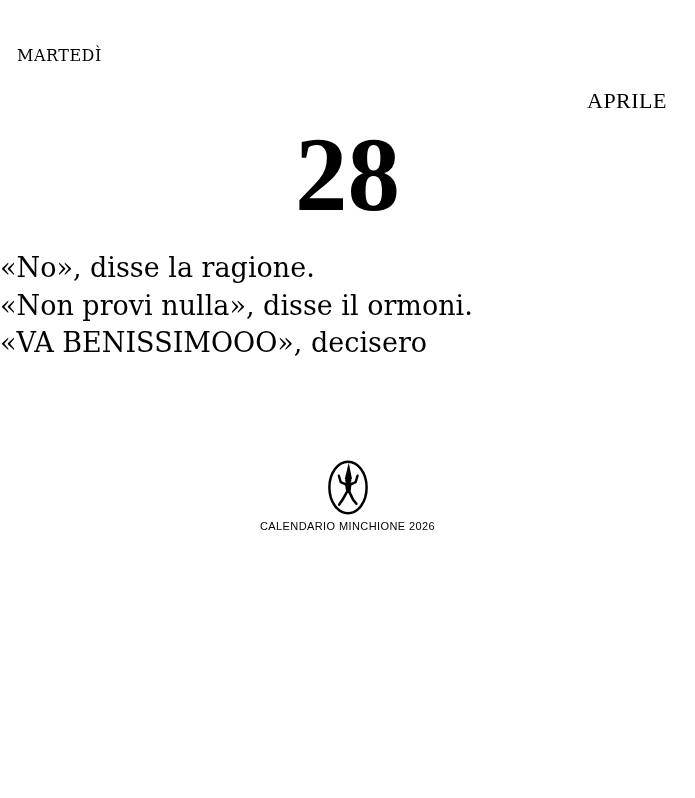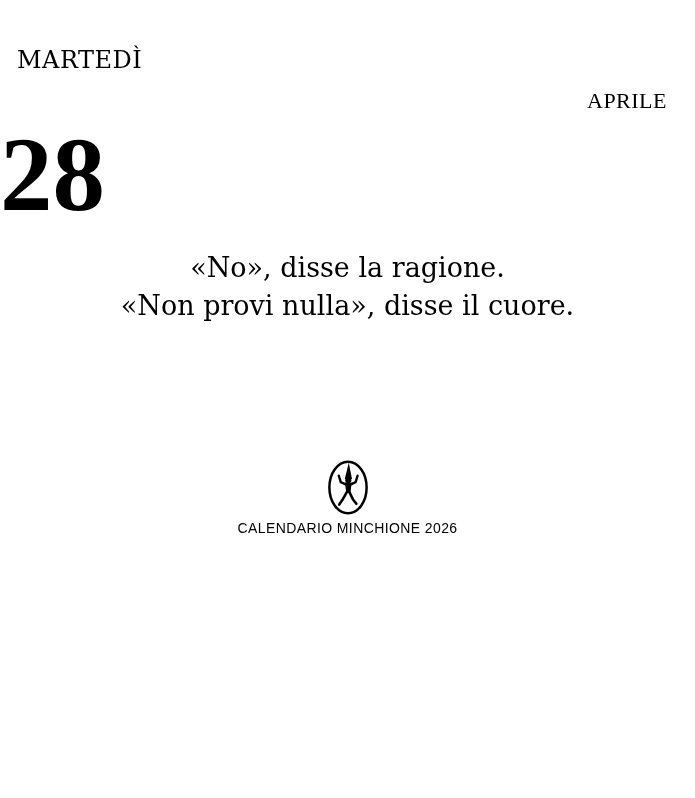--- a/index.html
+++ b/index.html
@@ -9,88 +9,88 @@
     height: 798px;
     background: #ffffff;
     color: #000000;
     overflow: hidden;
     font-family: "DejaVu Serif", serif;
   }
   .weekday {
     position: absolute;
     left: 17px;
     top: 46px;
-    font-size: 24px;
+    font-size: 16px;
     letter-spacing: 0.5px;
     font-family: "DejaVu Serif", serif;
   }
   .month {
     position: absolute;
     right: 28px;
     top: 88px;
     font-size: 22px;
     letter-spacing: 0.5px;
     text-align: right;
     font-family: Liberation Serif, serif;
   }
   .day-number {
     position: absolute;
     left: 0;
     top: 122px;
     width: 100%;
-    text-align: left;
+    text-align: center;
     font-family: "Liberation Serif", serif;
     font-weight: bold;
     font-size: 105px;
     line-height: 1;
   }
   .quote {
     position: absolute;
     left: 0;
     top: 249px;
     width: 100%;
-    text-align: center;
     font-size: 27px;
     line-height: 37.5px;
     font-family: "DejaVu Serif", serif;
   }
   .logo {
     position: absolute;
     left: 0;
     top: 459px;
     width: 100%;
     text-align: center;
     line-height: 0;
   }
   .footer {
     position: absolute;
     left: 0;
     top: 520px;
     width: 100%;
     text-align: center;
     font-family: "Liberation Sans", sans-serif;
-    font-size: 14px;
+    font-size: 11px;
     letter-spacing: 0.4px;
     color: #000000;
   }
 </style>
 </head>
 <body>
 
 <div class="page">
 
   <div class="weekday">MARTEDÌ</div>
 
   <div class="month">APRILE</div>
 
   <div class="day-number">28</div>
 
   <div class="quote">
     <div>«No», disse la ragione.</div>
-    <div>«Non provi nulla», disse il cuore.</div>
+    <div>«Non provi nulla», disse il ormoni.</div>
+    <div>«VA BENISSIMOOO», decisero</div>
   </div>
 
   <div class="logo">
     <svg width="42" height="57" viewBox="0 0 44 59" aria-hidden="true">
       <ellipse cx="22" cy="29.5" rx="19.5" ry="27" fill="none" stroke="#000000" stroke-width="2.6"></ellipse>
 
       <polygon points="22.8,3.5 18.6,20.5 26.2,20.5" fill="#000000"></polygon>
 
       <circle cx="22.3" cy="21.8" r="3.2" fill="#000000"></circle>
 

